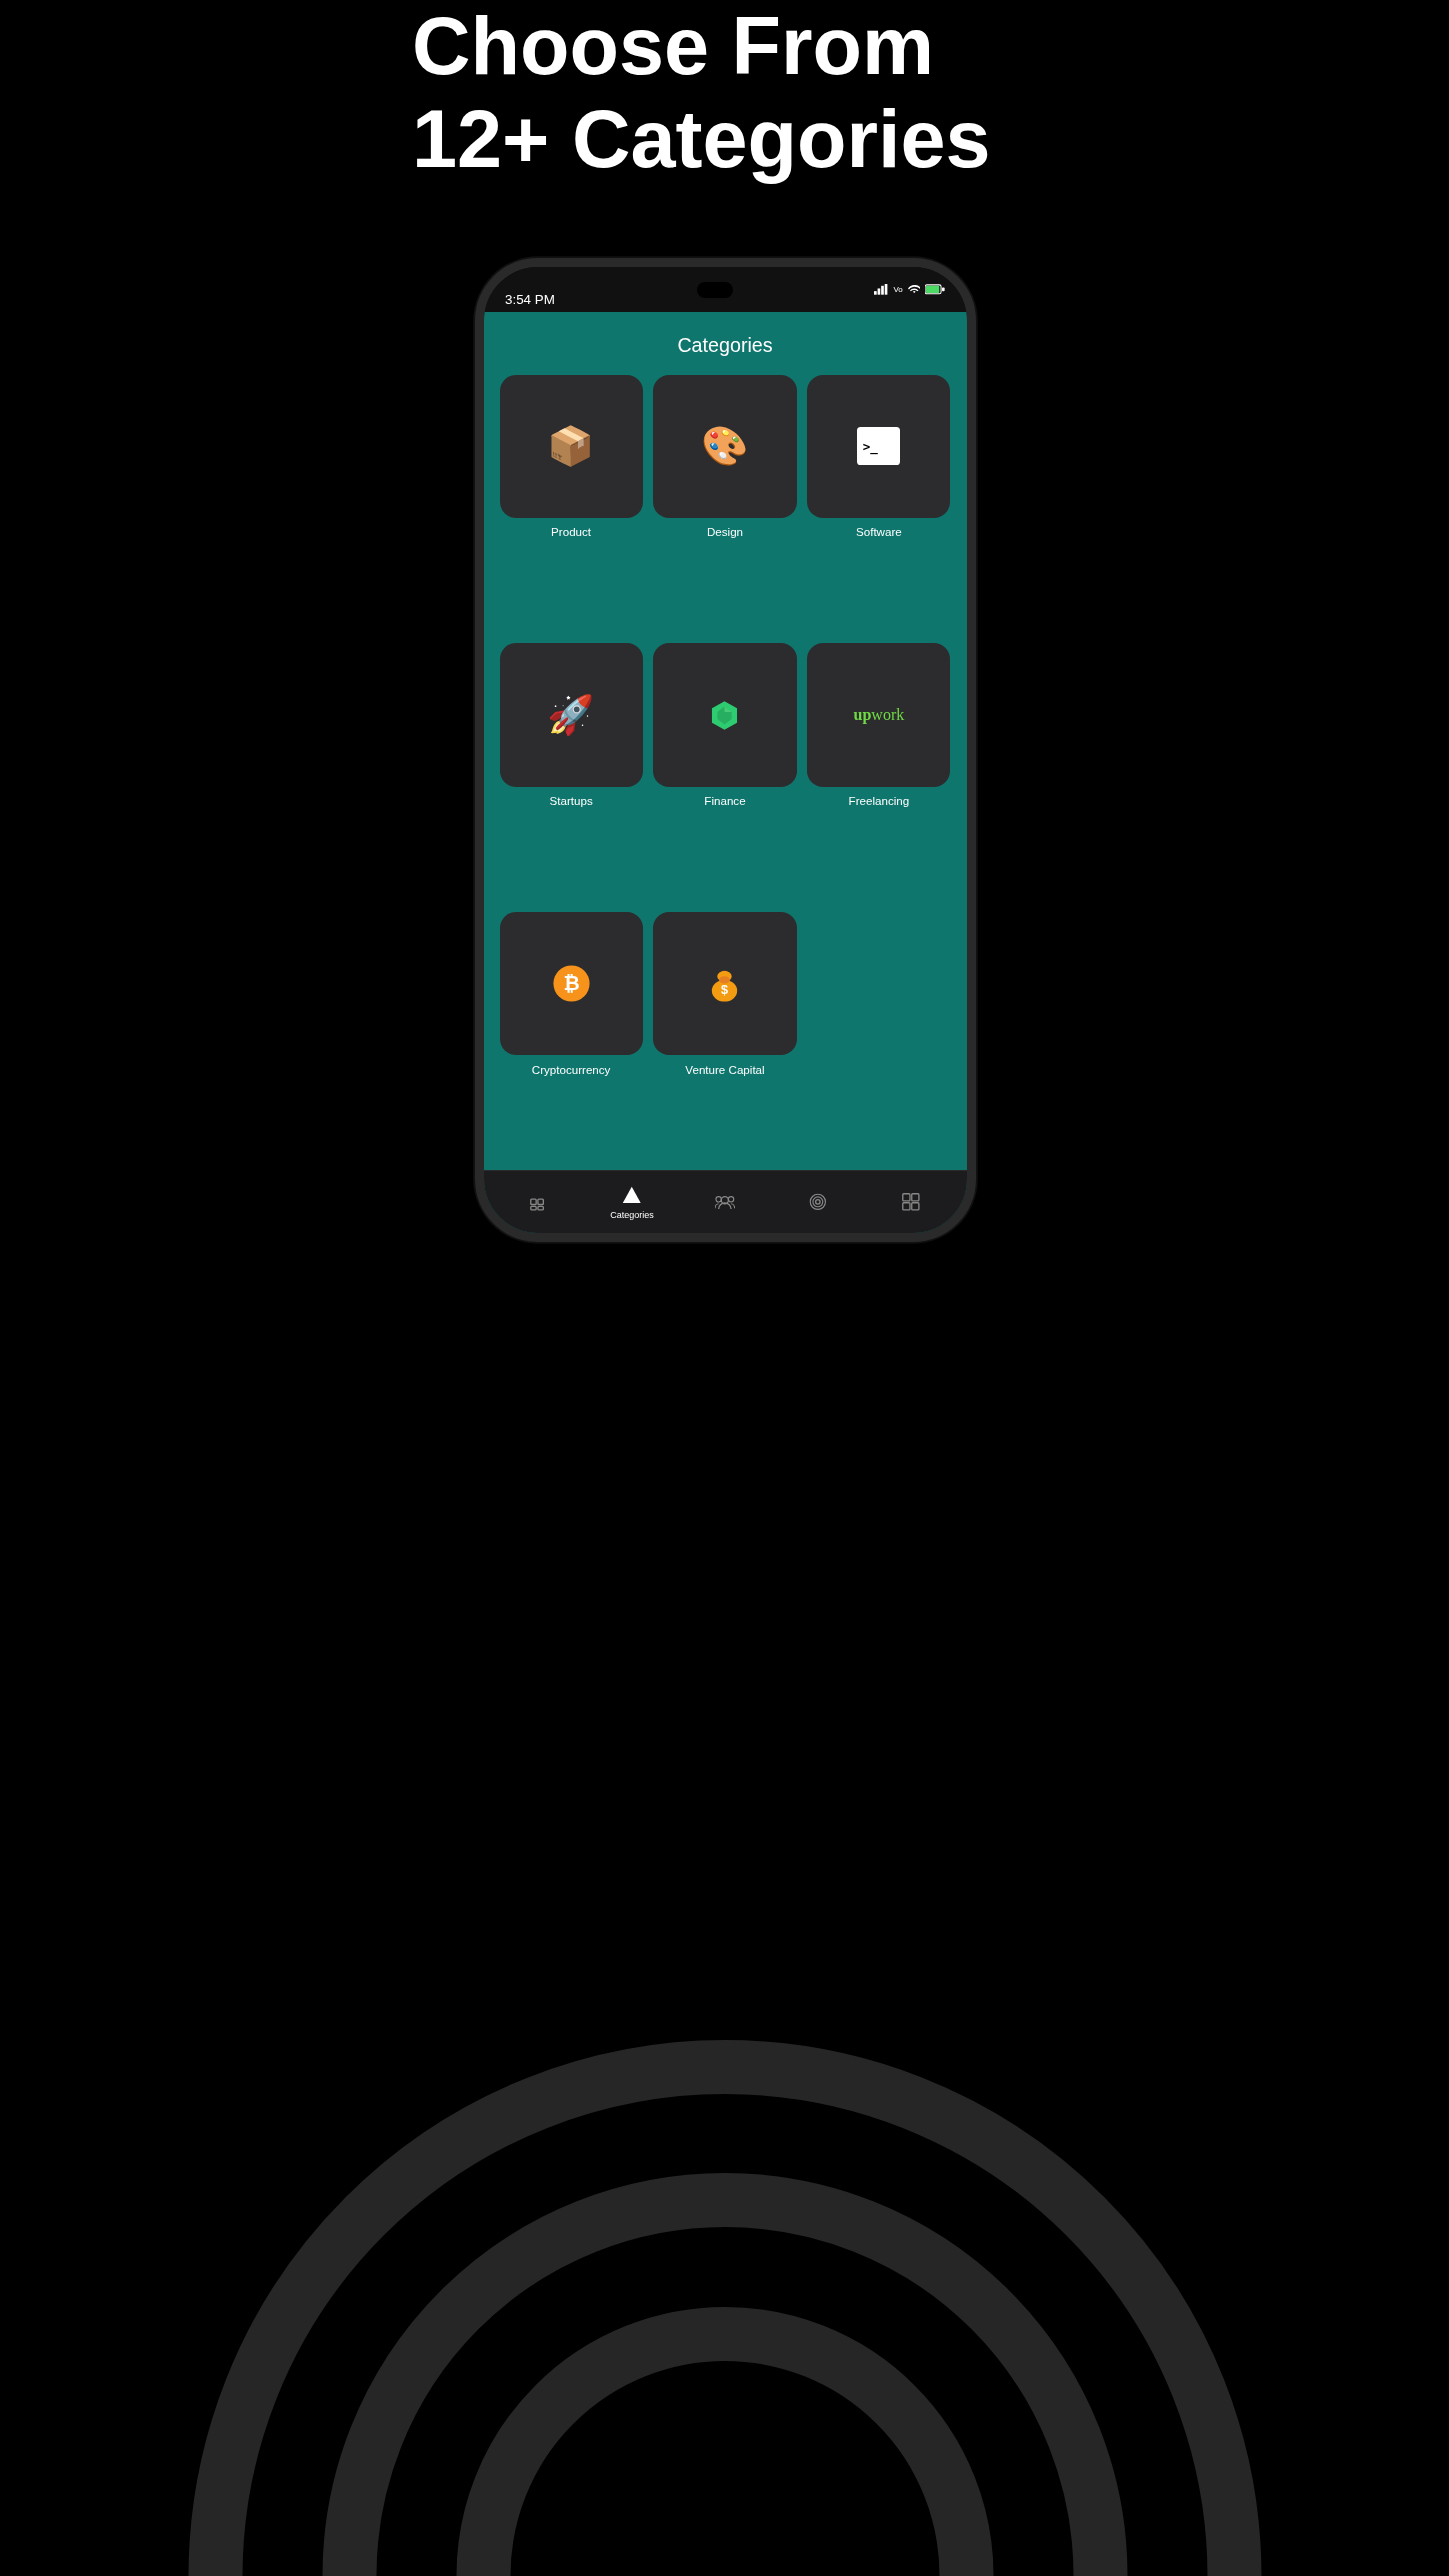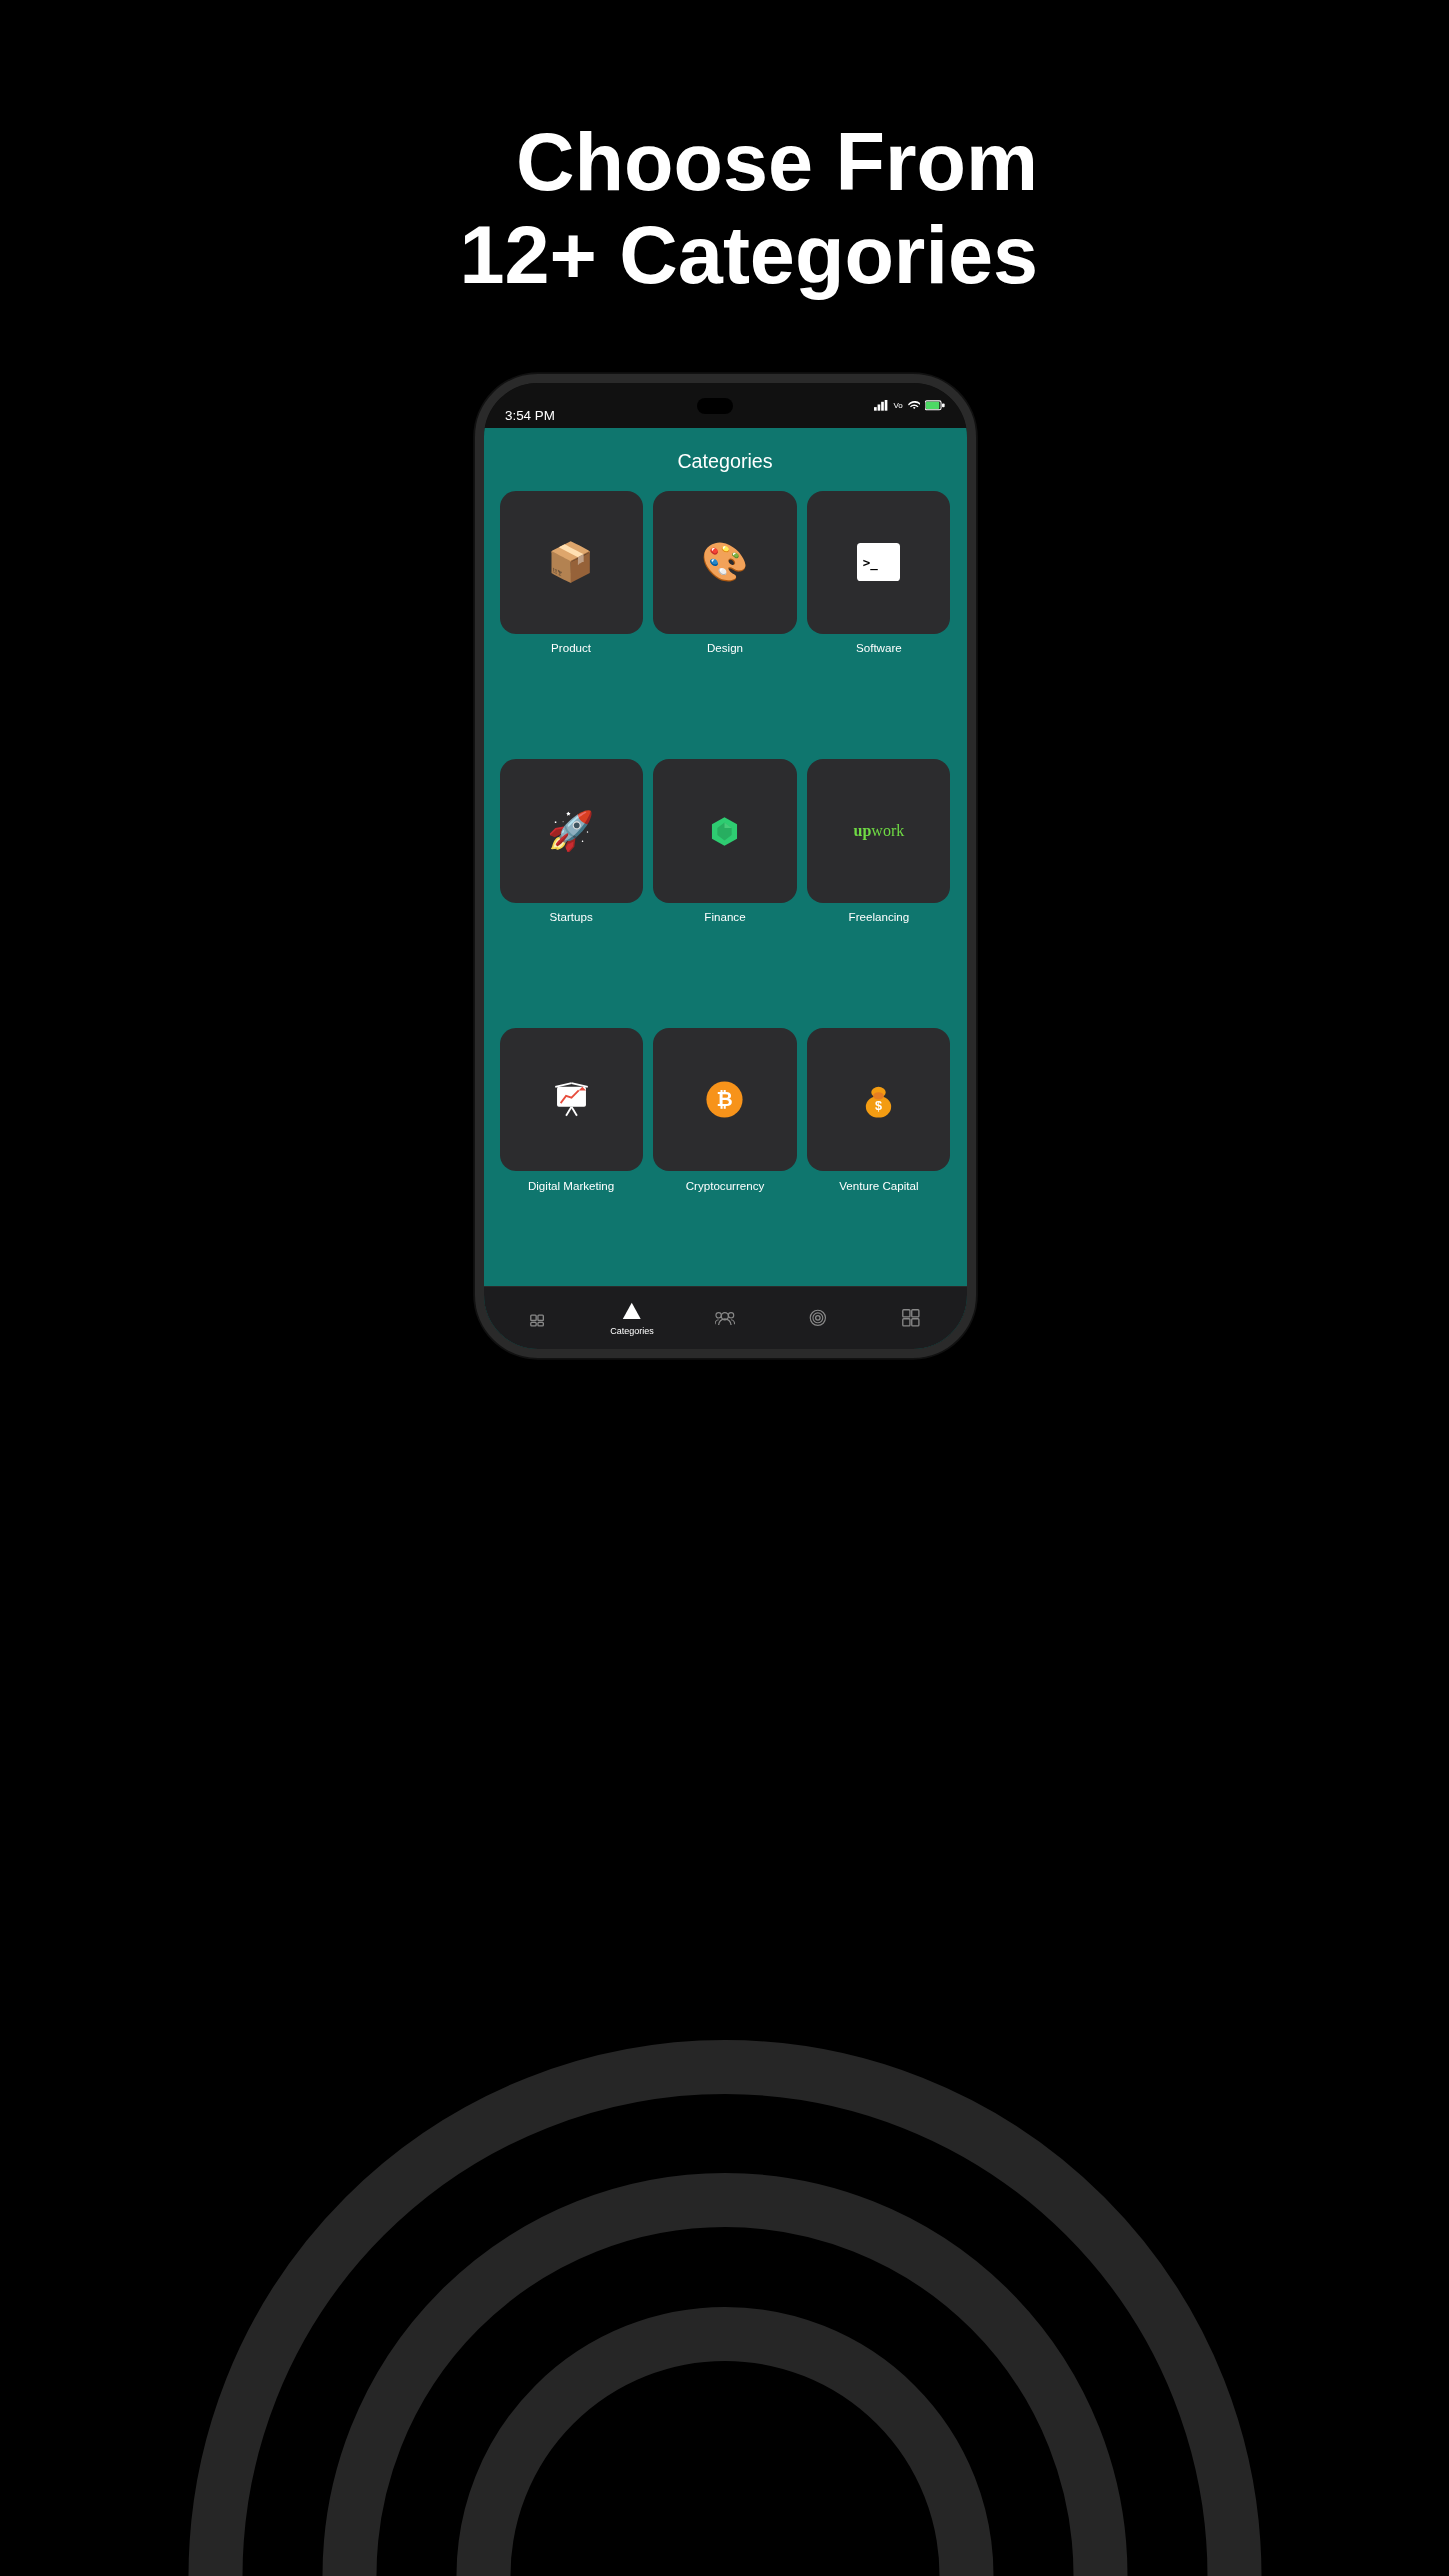--- a/index.html
+++ b/index.html
@@ -53,26 +53,25 @@
       width: 537px;
       height: 537px;
       bottom: -268px;
       left: 50%;
       transform: translateX(-50%);
     }
 
     .header-text {
       position: relative;
       z-index: 1;
-      text-align: right;
+      text-align: left;
       color: #fff;
       font-size: 81px;
       font-weight: 800;
       line-height: 1.15;
-      margin-top: 116px;
       margin-bottom: 72px;
       width: 626px;
     }
 
     
     .phone {
       position: relative;
       z-index: 2;
       width: 501px;
       height: 984px;
@@ -345,36 +344,20 @@
         <span class="category-label">Finance</span>
       </div>
 
       <div class="category-item">
         <div class="category-card">
           <span class="upwork-text">up<span style="font-weight:300;">work</span></span>
         </div>
         <span class="category-label">Freelancing</span>
       </div>
 
-      <div class="category-item">
-        <div class="category-card">
-          <svg width="47" height="47" viewBox="0 0 52 52">
-
-            <rect x="10" y="12" width="32" height="22" rx="2" fill="white"></rect>
-            <line x1="8" y1="12" x2="26" y2="8" stroke="white" stroke-width="2"></line>
-            <line x1="44" y1="12" x2="26" y2="8" stroke="white" stroke-width="2"></line>
-            <line x1="26" y1="34" x2="20" y2="44" stroke="white" stroke-width="2"></line>
-            <line x1="26" y1="34" x2="32" y2="44" stroke="white" stroke-width="2"></line>
-
-            <polyline points="14,30 20,22 26,24 34,16" fill="none" stroke="#e74c3c" stroke-width="2"></polyline>
-            <polygon points="34,16 38,12 42,16" fill="#e74c3c"></polygon>
-          </svg>
-        </div>
-        <span class="category-label">Digital Marketing</span>
-      </div>
 
       <div class="category-item">
         <div class="category-card">
           <svg width="47" height="47" viewBox="0 0 52 52" style="font-size:42px">
             <circle cx="26" cy="26" r="20" fill="#f7931a"></circle>
             <text x="26" y="33" text-anchor="middle" fill="white" font-size="22" font-weight="bold" font-family="sans-serif">₿</text>
           </svg>
         </div>
         <span class="category-label">Cryptocurrency</span>
       </div>

